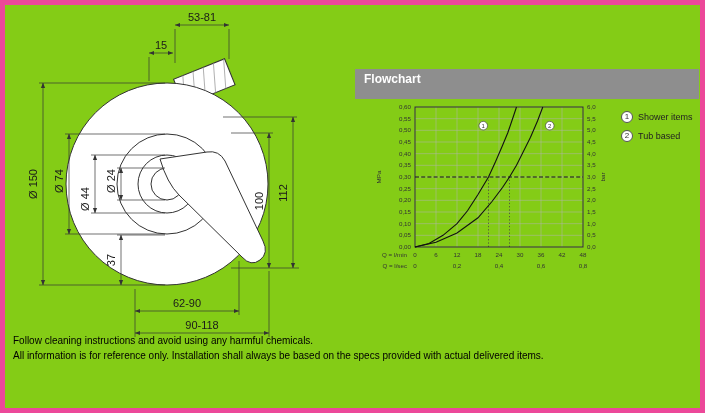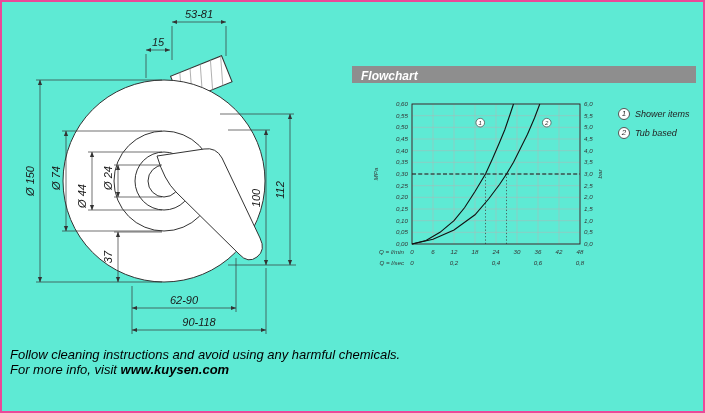--- a/index.html
+++ b/index.html
@@ -1,25 +1,25 @@
 <!DOCTYPE html>
 <html><head>
 <meta charset="utf-8">
 <style>
   html,body{margin:0;padding:0;background:#fff;font-family:"Liberation Sans",sans-serif;}
-  .page{position:relative;width:705px;height:413px;box-sizing:border-box;border:2px solid #ec4899;background:#5eead4;overflow:hidden;font-style:italic;}
+  .page{position:relative;width:705px;height:413px;box-sizing:border-box;border:5px solid #ec4899;background:#84cc16;overflow:hidden;}
   .drawing-svg{position:absolute;left:12px;top:4px;}
   .dim{font-size:11px;fill:#1a1a1a;font-family:"Liberation Sans",sans-serif;}
   .flow-panel{position:absolute;left:350px;top:64px;width:344px;height:236px;}
-  .flow-title{height:17px;background:#8e8e8e;color:#ffffff;font-weight:bold;font-size:12px;line-height:21px;padding-left:9px;}
+  .flow-title{height:30px;background:#8e8e8e;color:#ffffff;font-weight:bold;font-size:12px;line-height:21px;padding-left:9px;}
   .chart-svg{position:absolute;left:18px;top:30px;}
   .legend{position:absolute;left:266px;top:42px;font-size:9px;color:#222;}
   .legend-row{display:flex;align-items:center;gap:5px;margin-bottom:7px;}
   .lg-circle{display:inline-block;width:12px;height:12px;box-sizing:border-box;border:1px solid #555;border-radius:50%;font-size:8px;line-height:10px;text-align:center;color:#333;background:#fff;}
-  .footer{position:absolute;left:8px;top:345px;font-size:13px;color:#000;line-height:15px;}
+  .footer{position:absolute;left:8px;top:328px;font-size:10px;color:#000;line-height:15px;}
 </style>
 </head>
 <body>
 
 <div class="page">
 
   <svg class="drawing-svg" width="335" height="340" viewBox="0 0 335 340">
     <defs>
       <marker id="ah" viewBox="0 0 10 10" refX="9.5" refY="5" markerWidth="8" markerHeight="8" orient="auto-start-reverse">
         <path d="M0 1 L10 5 L0 9 z" fill="#333"></path>
@@ -188,18 +188,16 @@
       </div>
       <div class="legend-row">
         <span class="lg-circle">2</span>
         <span>Tub based</span>
       </div>
     </div>
   </div>
 
   <div class="footer">
     <div>Follow cleaning instructions and avoid using any harmful chemicals.</div>
-    <div>
-      <span>For more info, visit </span><b>www.kuysen.com</b>
-    </div>
+    <div>All information is for reference only. Installation shall always be based on the specs provided with actual delivered items.</div>
   </div>
 
 </div>
 
 </body></html>

